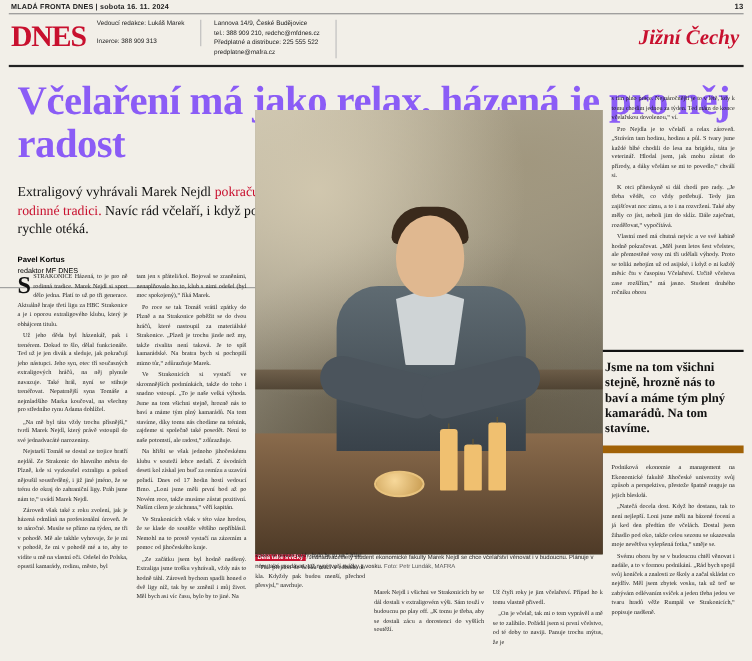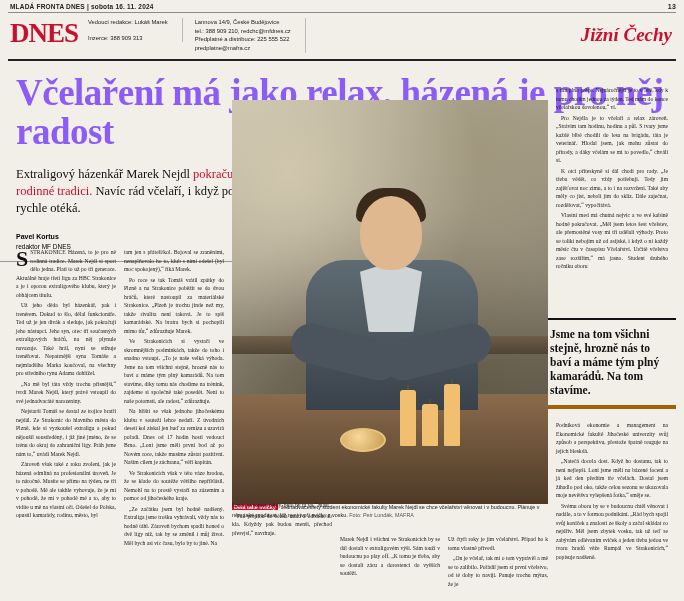--- a/index.html
+++ b/index.html
@@ -117,21 +117,21 @@
     position: absolute; left: 556px; top: 86px; width: 112px;
     font-family: "Liberation Serif", serif;
     font-size: 5.6px; line-height: 1.52; color: #1a1a1a; text-align: justify;
   }
   .rcol-top p { margin-bottom: 2px; text-indent: 5px; }
   .rcol-top p.first { text-indent: 0; }
 
   
   .pullquote {
     position: absolute; left: 548px; top: 318px; width: 128px;
-    border-top: 2px solid #111; border-bottom: 4px solid #a16207;
+    border-top: 2px solid #111; border-bottom: 7px solid #a16207;
     padding: 7px 2px 8px 2px;
     font-family: "Liberation Serif", serif;
     font-weight: bold; font-size: 11.5px; line-height: 1.22; color: #111;
   }
 
   
   .photo {
     position: absolute; left: 232px; top: 100px; width: 316px; height: 404px;
     overflow: hidden;
     background: linear-gradient(180deg,#b9b4a6 0%, #8e8b7e 45%, #6f6a5c 100%);
@@ -234,21 +234,21 @@
       <div>Předplatné a distribuce: 225 555 522</div>
       <div>predplatne@mafra.cz</div>
     </div>
     <div class="region">Jižní Čechy</div>
   </div>
   <div class="rule-bold"></div>
 
   <h1 class="headline">Včelaření má jako relax, házená je pro něj radost</h1>
 
   <div class="perex">
-    <span>Extraligový házenkář Marek Nejdl </span><span class="red">pokračuje v rodinné tradici.</span><span> Navíc rád včelaří, i když po žihadle rychle otéká.</span>
+    <span>Extraligový vyhrávali Marek Nejdl </span><span class="red">pokračuje v rodinné tradici.</span><span> Navíc rád včelaří, i když po žihadle rychle otéká.</span>
   </div>
 
   <div class="author">
     <div class="author-text">
       <div class="name">Pavel Kortus</div>
       <div>redaktor MF DNES</div>
     </div>
     <div class="author-photo"></div>
   </div>
 

